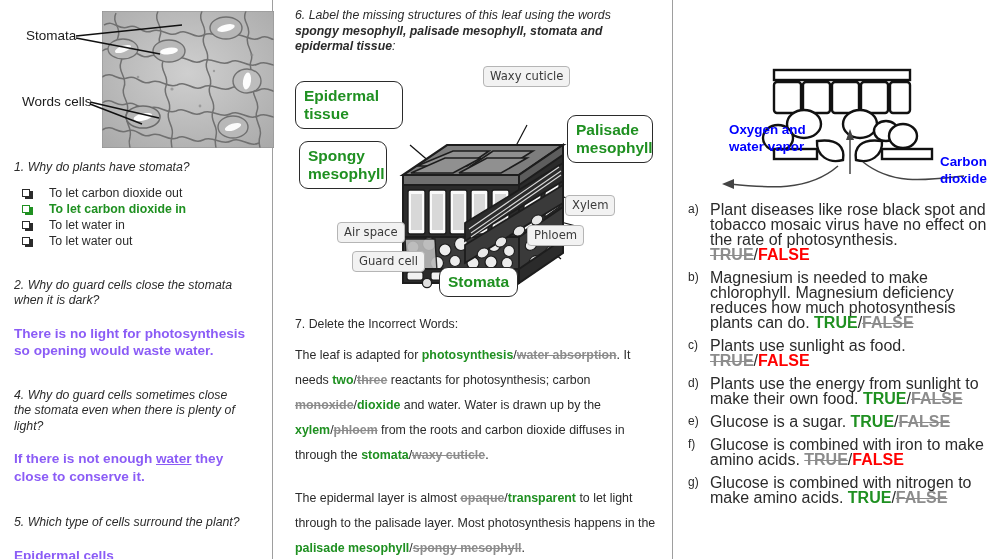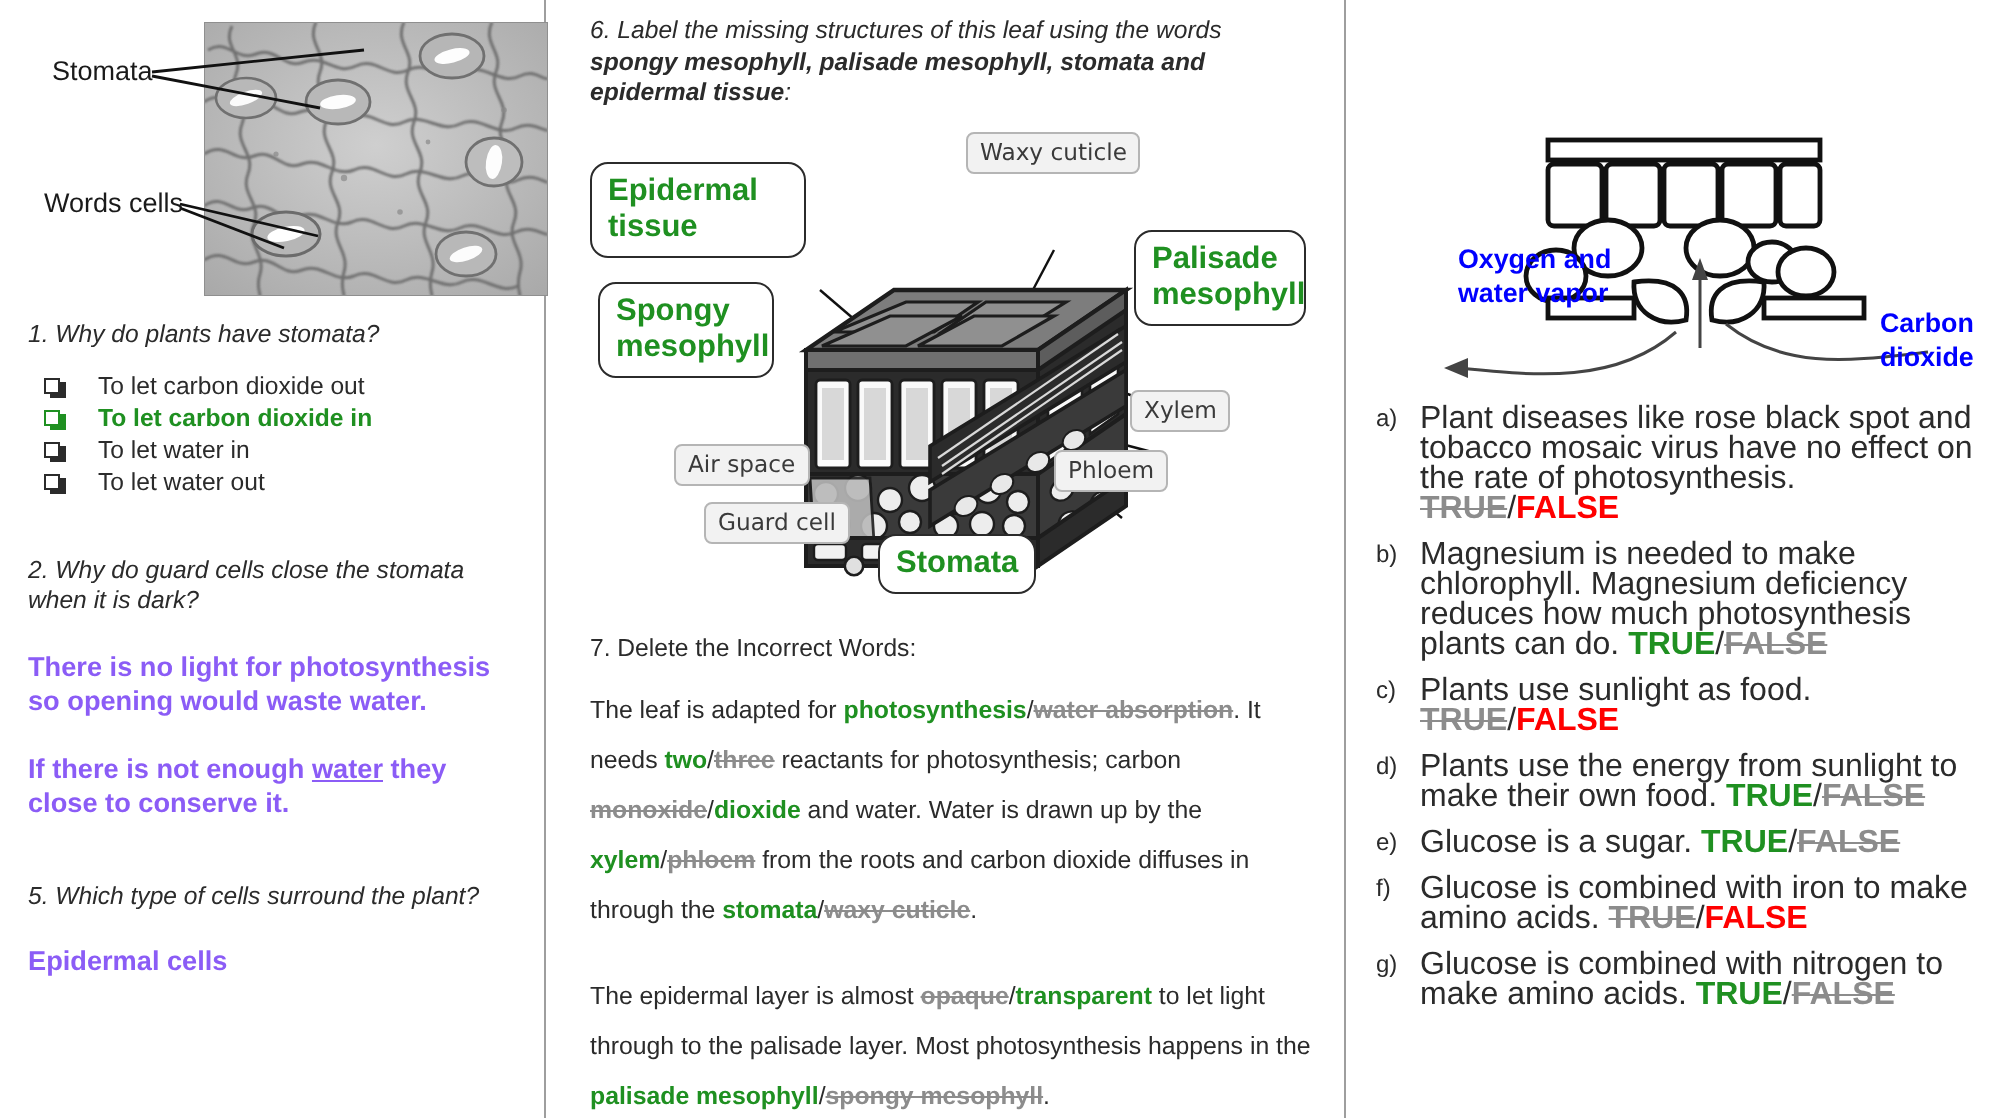--- a/index.html
+++ b/index.html
@@ -171,20 +171,21 @@
             <b></b>
             <i></i>
           </span>
         <span class="opt-text">To let water out</span>
       </li>
     </ul>
 
     <div class="qtext" style="margin-top:30px;width:225px;">2. Why do guard cells close the stomata when it is dark?</div>
     <div class="ans" style="margin-top:16px;width:240px;">There is no light for photosynthesis so opening would waste water.</div>
 
+    <div class="qtext" style="margin-top:28px;width:232px;">4. Why do guard cells sometimes close the stomata even when there is plenty of light?</div>
     <div class="ans" style="margin-top:16px;width:240px;">
       <span>If there is not enough </span><u>water</u><span> they close to conserve it.</span>
     </div>
 
     <div class="qtext" style="margin-top:30px;">5. Which type of cells surround the plant?</div>
     <div class="ans" style="margin-top:16px;">Epidermal cells</div>
   </div>
 
   <div class="col col-mid">
 

